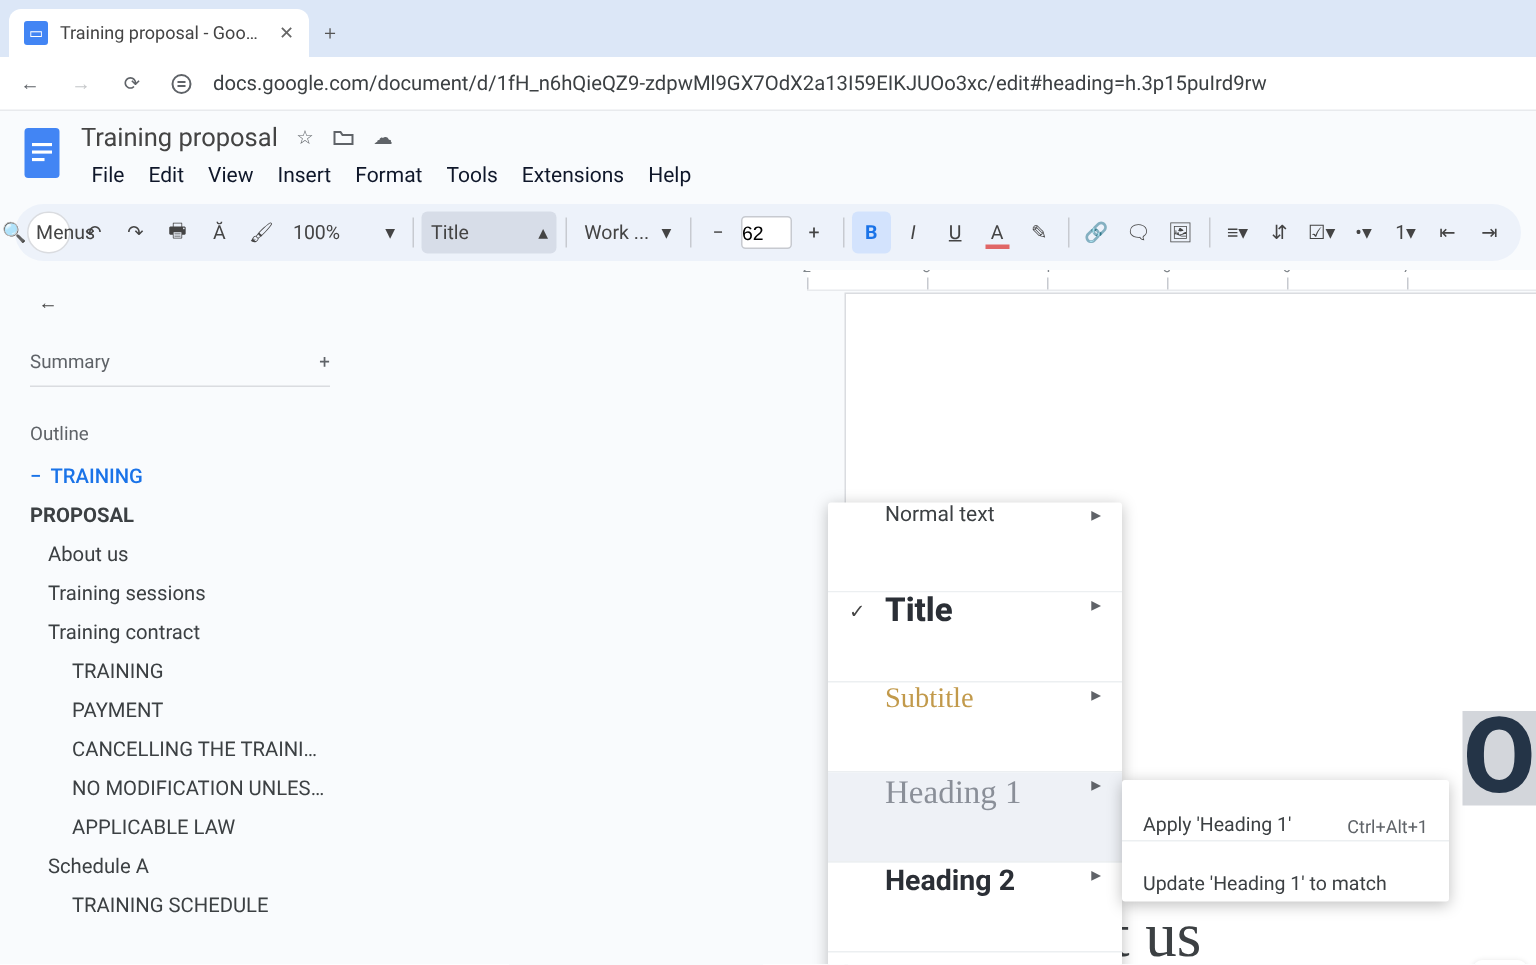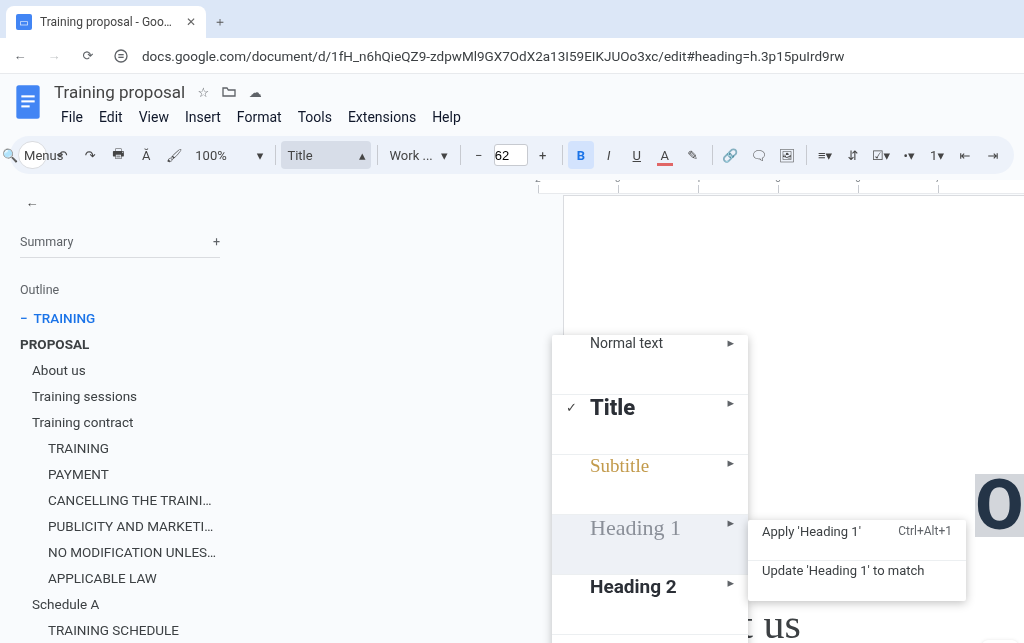--- a/index.html
+++ b/index.html
@@ -62,21 +62,21 @@
 .style-row.sel { background:#fff;}
 .style-row.h1 { background:#eef1f6;}
 .style-check { width:16px; color:#444; margin-right:8px;}
 .style-label-wrap { display:flex; align-items:center; }
 .sl-normal { font-size:14px;}
 .sl-title { font-size:22px; font-weight:800; color:#2b2f36;}
 .sl-subtitle { font-size:19px; color:#c29a4b; font-family:Liberation Serif, serif;}
 .sl-h1 { font-size:22px; color:#8a8f98; font-family:Georgia,serif;}
 .sl-h2 { font-size:19px; font-weight:700; color:#2b2f36;}
 .submenu { position:absolute; left:500px; top:340px; width:218px; background:#fff; box-shadow:0 2px 10px rgba(0,0,0,0.25); border-radius:2px; z-index:40; padding:4px 0;}
-.sub-item { height:34px; display:flex; align-items:flex-start; justify-content:space-between; padding:0 14px; font-size:13px; cursor:pointer;}
+.sub-item { height:34px; display:flex; align-items:flex-end; justify-content:space-between; padding:0 14px; font-size:13px; cursor:pointer;}
 .sub-sep { height:1px; background:#eceff1; margin:2px 0;}
 .shortcut { color:#5f6368; font-size:12px;}
 .gemini-rail { position:absolute; right:6px; top:460px; width:36px; background:#fff; border-radius:18px; box-shadow:0 1px 4px rgba(0,0,0,0.15); display:flex; flex-direction:column; align-items:center; padding:6px 0; gap:10px;}
 </style>
 </head>
 <body>
 
 <div class="browser-chrome">
   <div class="tab">
     <span class="tab-favicon">▭</span>
@@ -197,21 +197,20 @@
             <span class="twist">−</span>
             <span>TRAINING</span>
           </div>
         <div class="ol-item" style="padding-left:0;font-weight:700;">PROPOSAL</div>
         <div class="ol-item lvl2">About us</div>
         <div class="ol-item lvl2">Training sessions</div>
         <div class="ol-item lvl2">Training contract</div>
         <div class="ol-item lvl3">TRAINING</div>
         <div class="ol-item lvl3">PAYMENT</div>
         <div class="ol-item lvl3">CANCELLING THE TRAININ…</div>
-        <div class="ol-item lvl3">PUBLICITY AND MARKETING</div>
         <div class="ol-item lvl3">NO MODIFICATION UNLESS …</div>
         <div class="ol-item lvl3">APPLICABLE LAW</div>
         <div class="ol-item lvl2">Schedule A</div>
         <div class="ol-item lvl3">TRAINING SCHEDULE</div>
       </div>
     </div>
 
     <div class="canvas">
       <div class="ruler">
         <div class="tick">

